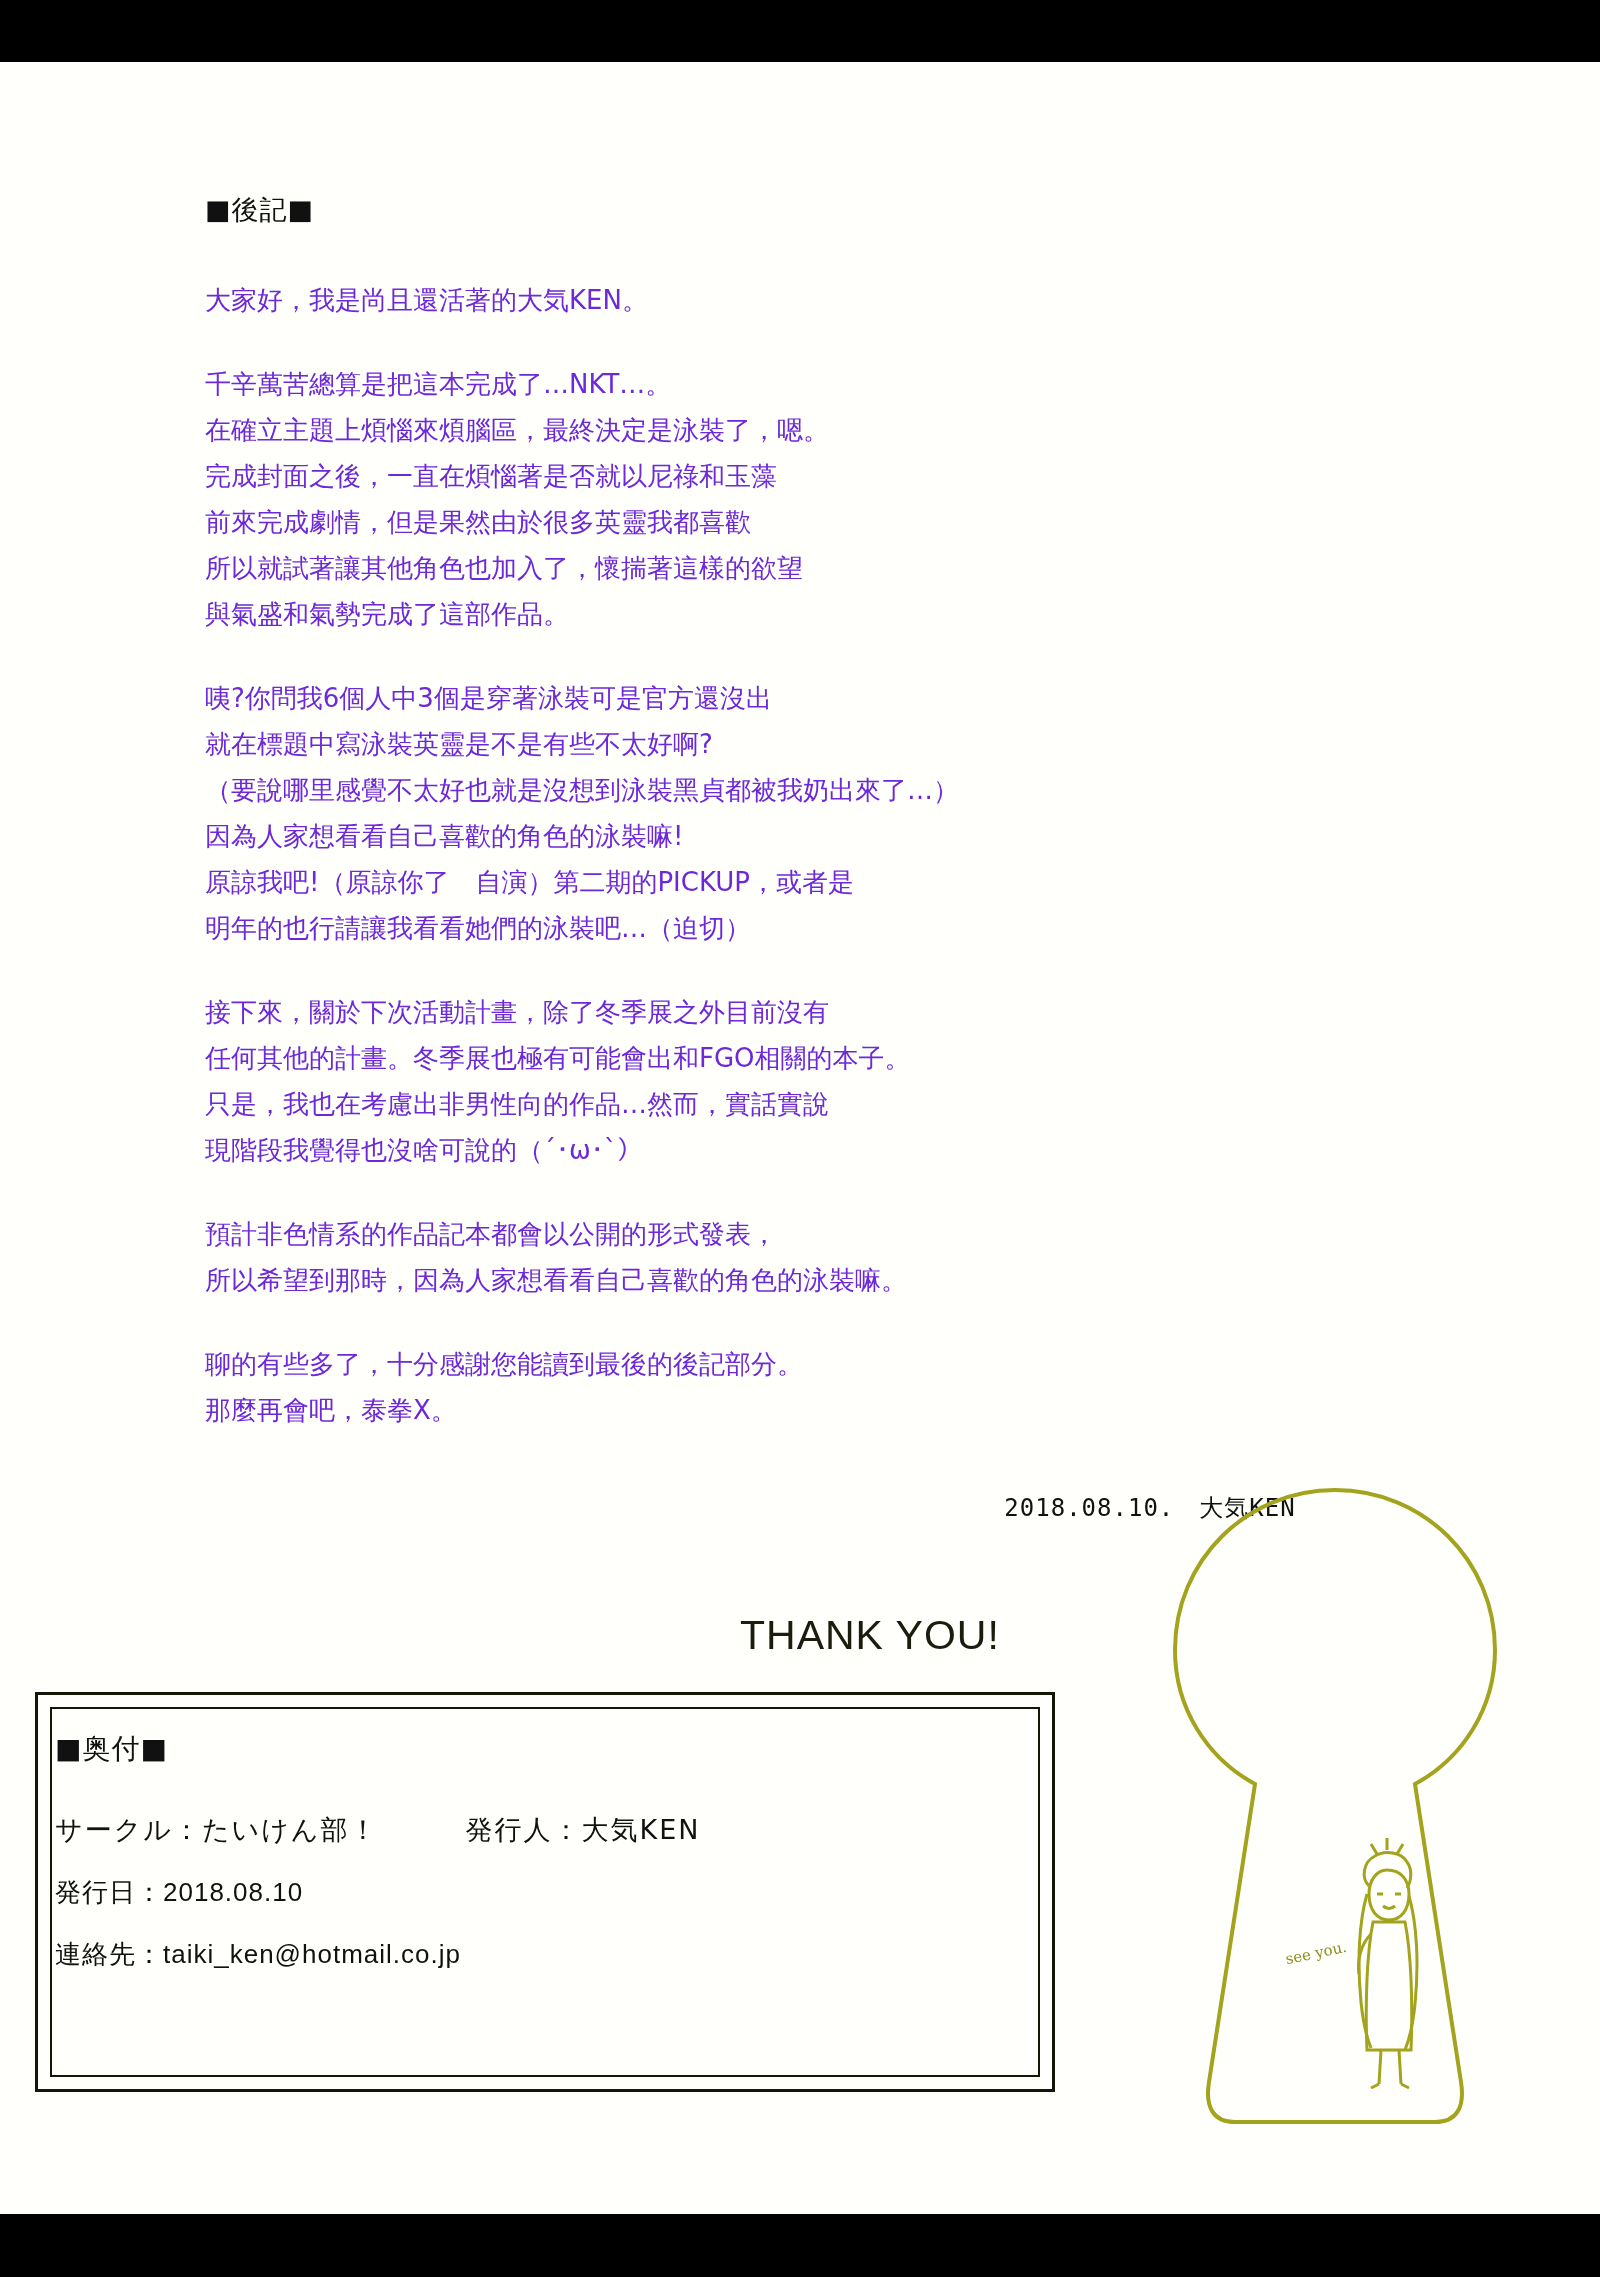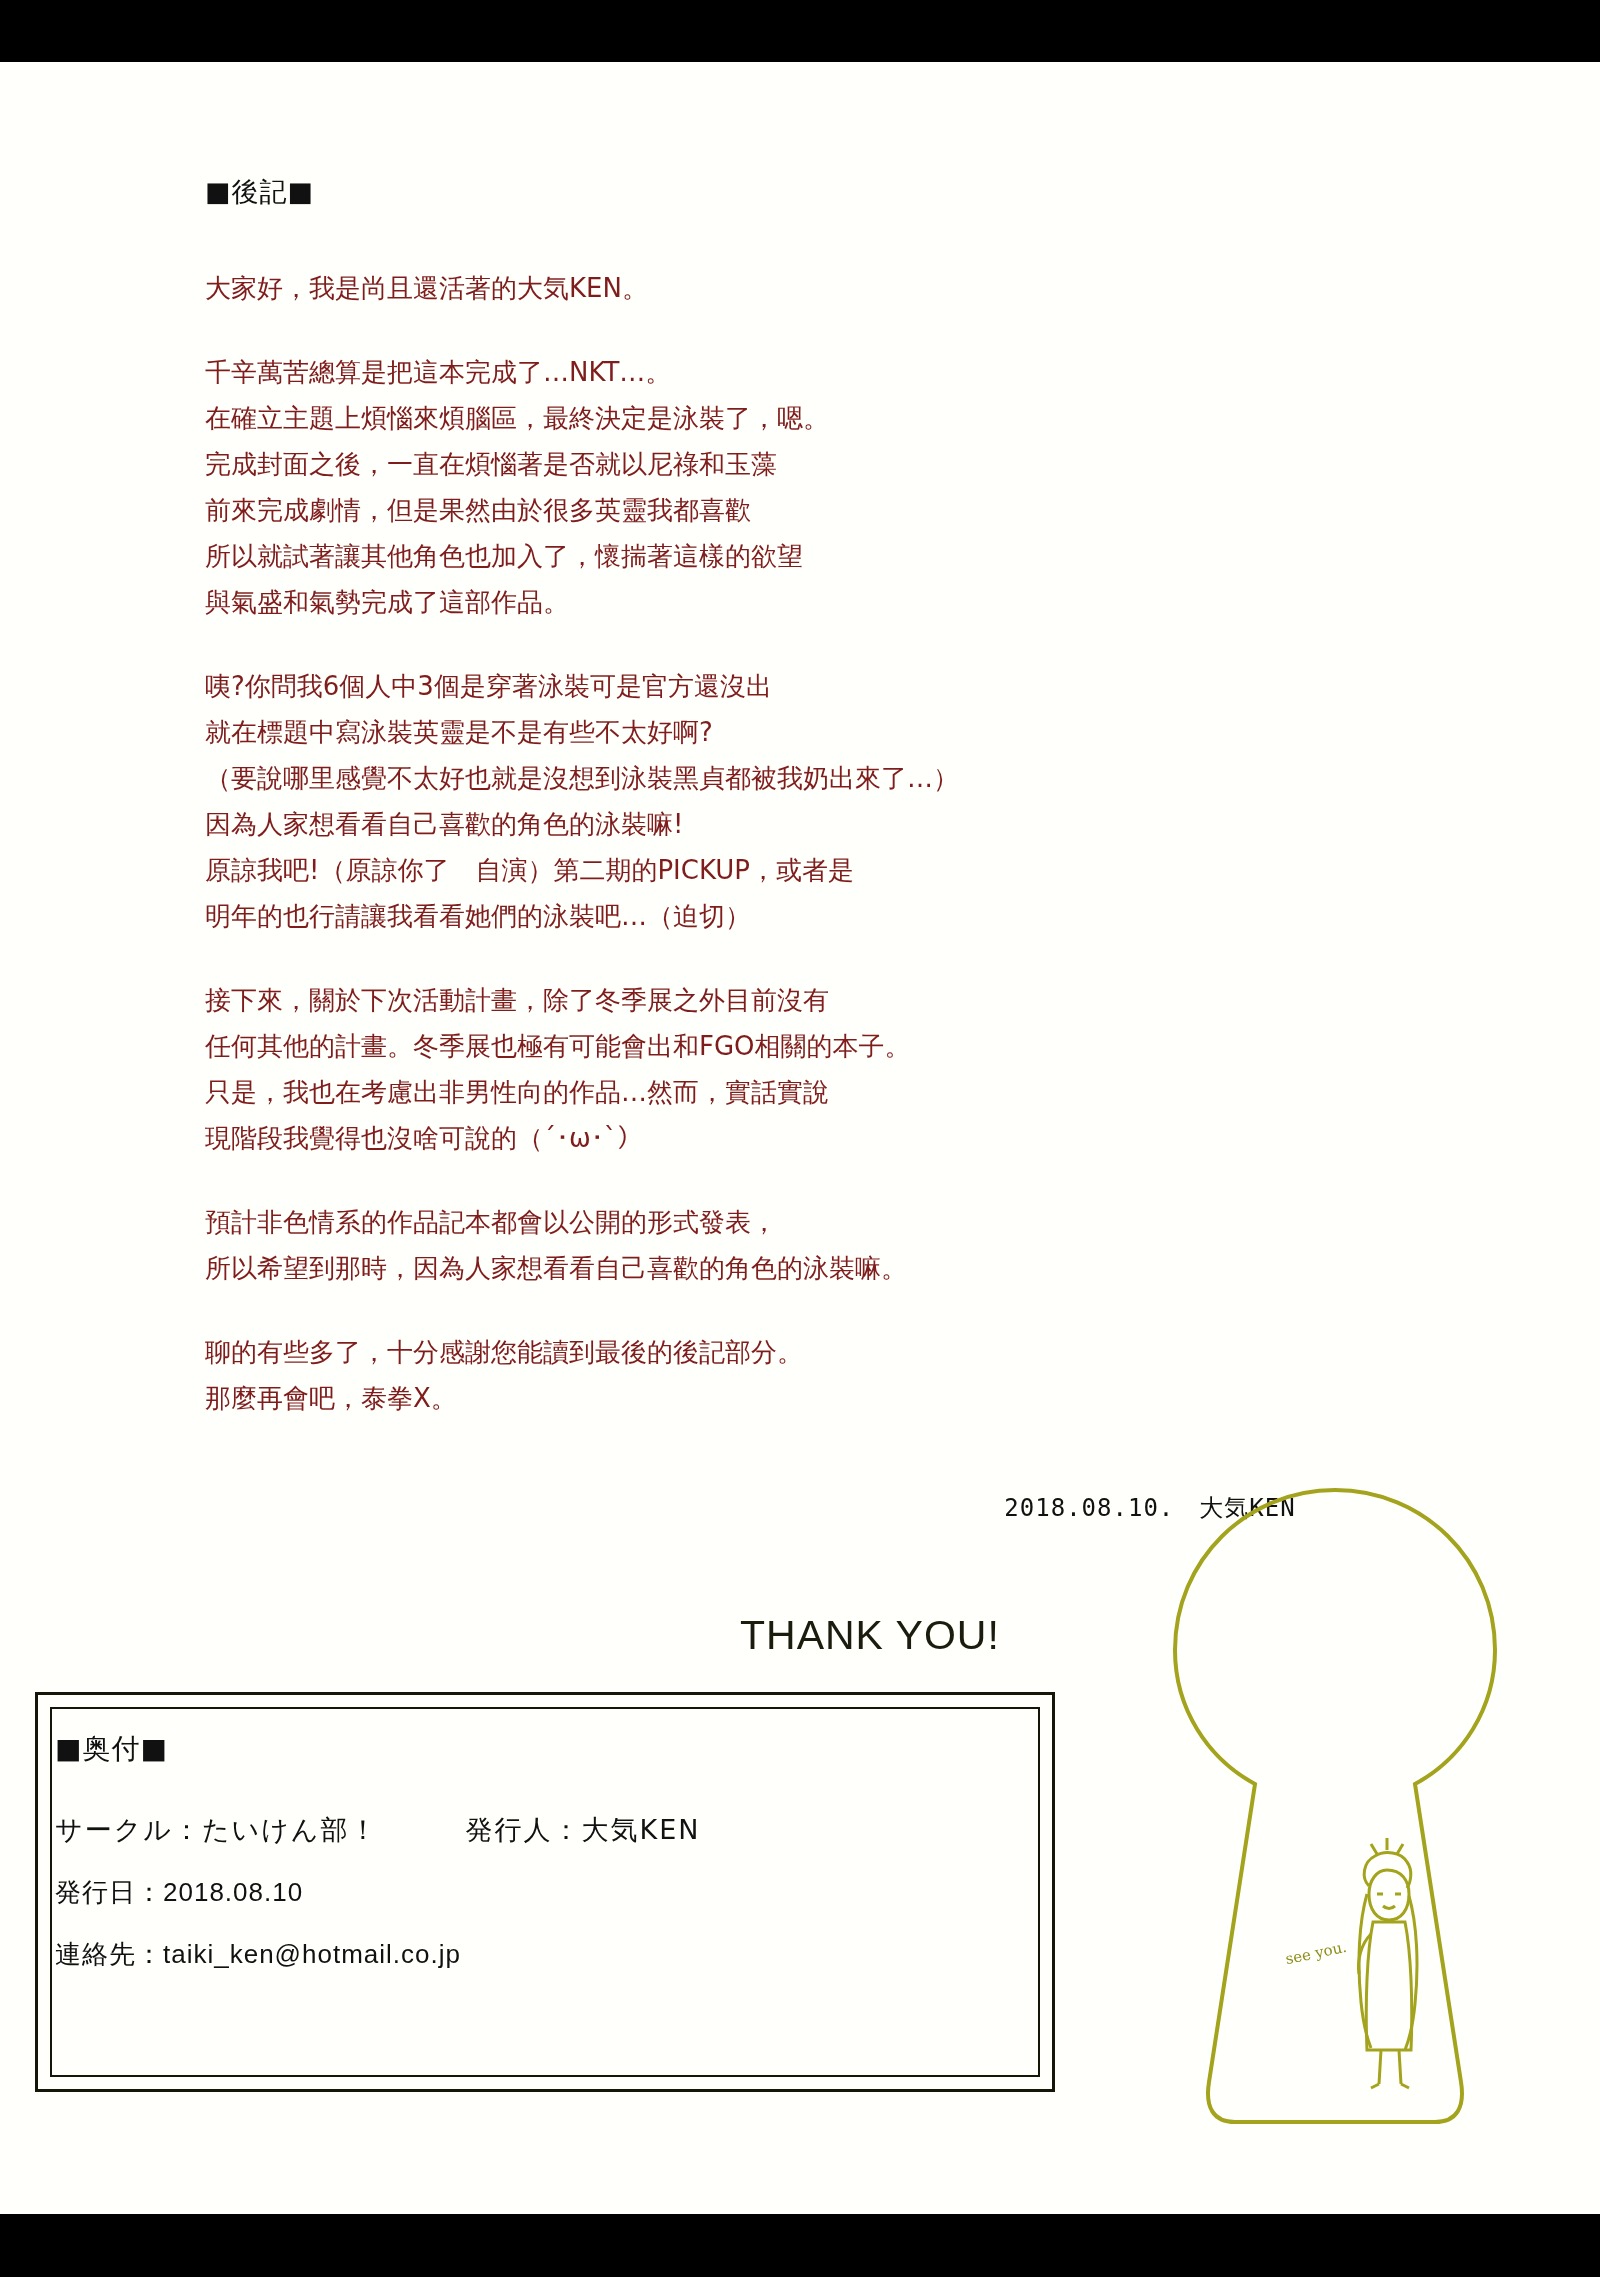--- a/index.html
+++ b/index.html
@@ -18,34 +18,34 @@
     left: 0;
     top: 62px;
     width: 1600px;
     height: 2152px;
     background: #fffffb;
     overflow: hidden;
   }
   .afterword-title {
     position: absolute;
     left: 205px;
-    top: 112px;
+    top: 130px;
     font-size: 27px;
     color: #111;
     letter-spacing: 1px;
     white-space: nowrap;
   }
   .body-text {
     position: absolute;
     left: 205px;
-    top: 203px;
+    top: 215px;
     width: 1060px;
     font-size: 26px;
     line-height: 46px;
-    color: #7f1d1d;
+    color: #6d28d9;
   }
   .body-text p {
     margin: 0 0 38px 0;
     white-space: pre-line;
   }
   .body-text p:last-child { margin-bottom: 0; }
   .signature {
     position: absolute;
     left: 940px;
     top: 1430px;

